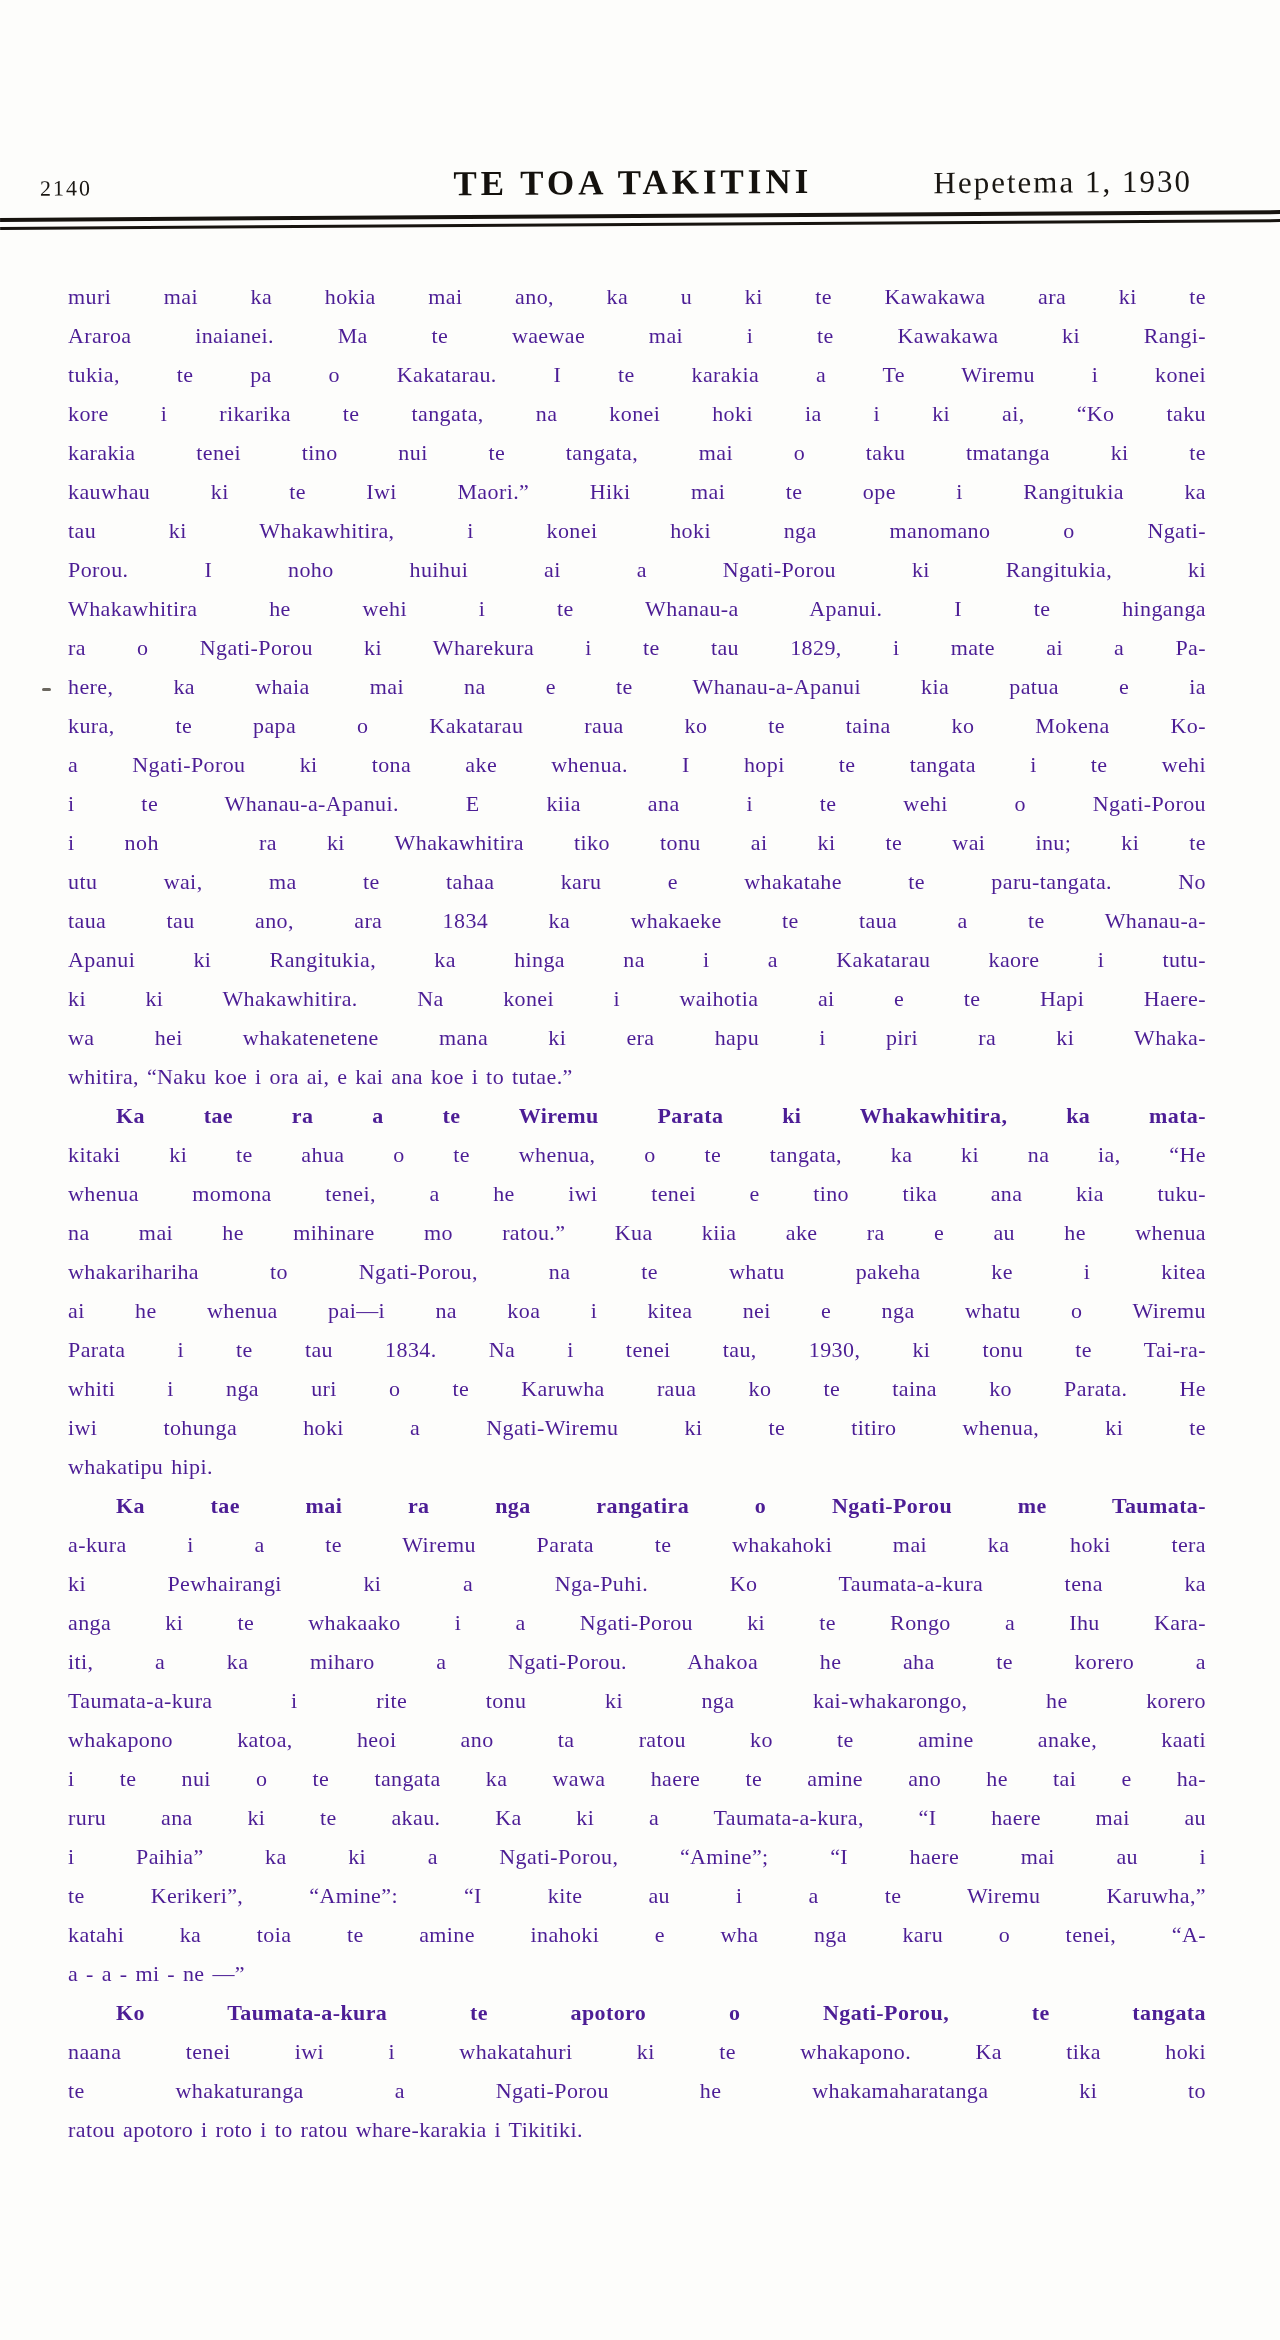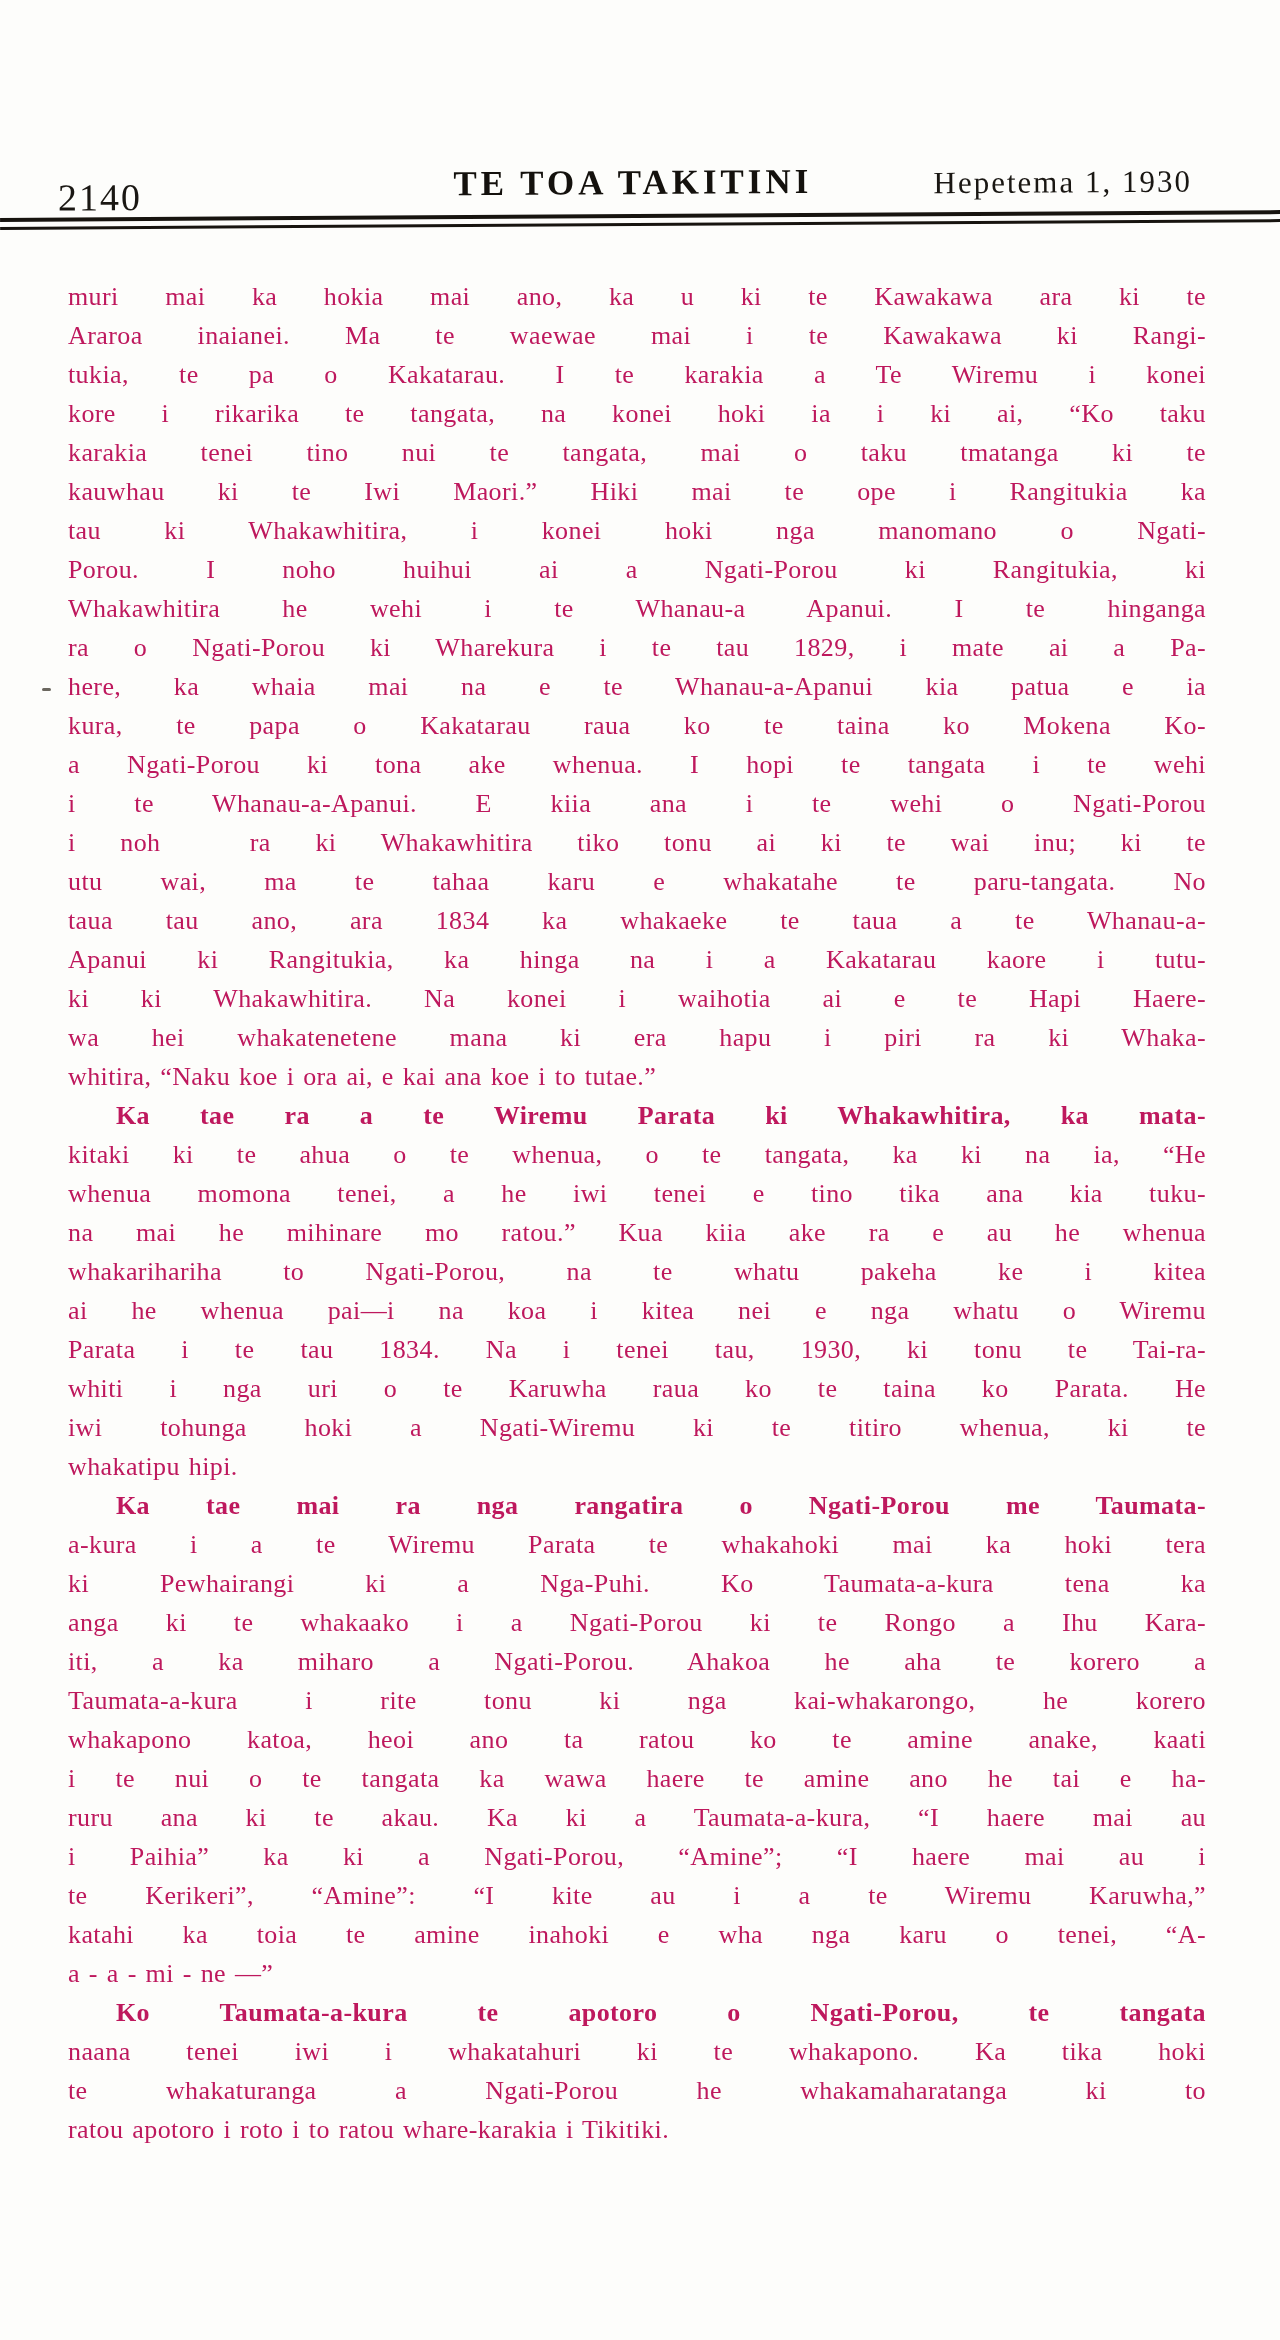--- a/index.html
+++ b/index.html
@@ -25,23 +25,23 @@
     position: absolute;
     left: 0;
     top: 0;
     width: 1280px;
     height: 240px;
     transform: rotate(-0.35deg);
     transform-origin: 640px 210px;
   }
   .page-number {
     position: absolute;
-    left: 58px;
+    left: 40px;
     top: 172px;
-    font-size: 38px;
+    font-size: 22px;
     letter-spacing: 2px;
     color: #1a1713;
   }
   .journal-title {
     position: absolute;
     left: 433px;
     top: 163px;
     width: 400px;
     text-align: center;
     font-size: 35px;
@@ -76,29 +76,29 @@
   }
 
   
   .body-text {
     position: absolute;
     left: 68px;
     top: 277px;
     width: 1138px;
   }
   .line {
-    font-size: 26px;
+    font-size: 22px;
     line-height: 39px;
     height: 39px;
     white-space: nowrap;      
     text-align: justify;
     text-align-last: justify;
     letter-spacing: 0.4px;
     word-spacing: 2px;
-    color: #be185d;
+    color: #4c1d95;
   }
   .line.last {
     text-align-last: left;
   }
   .line.first {
     text-indent: 48px;
     font-weight: bold;
   }
 
   

